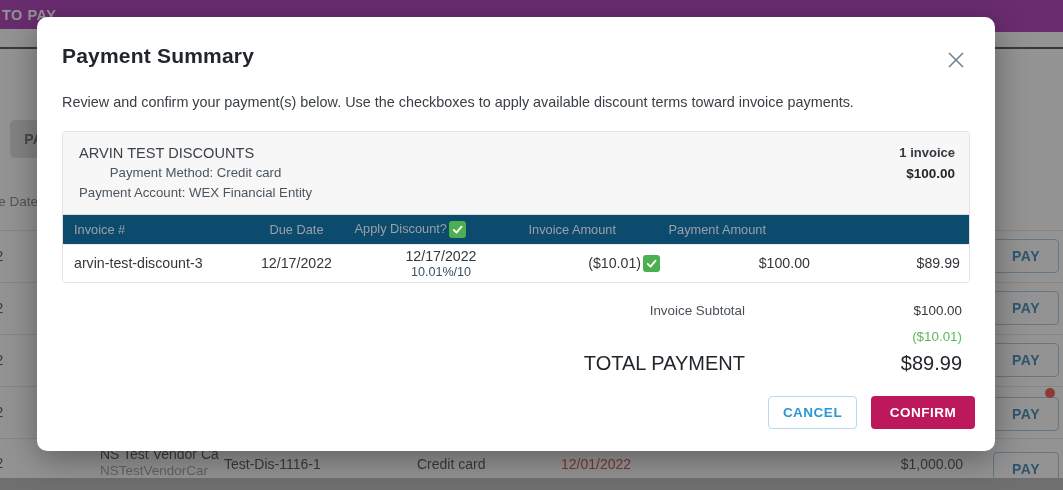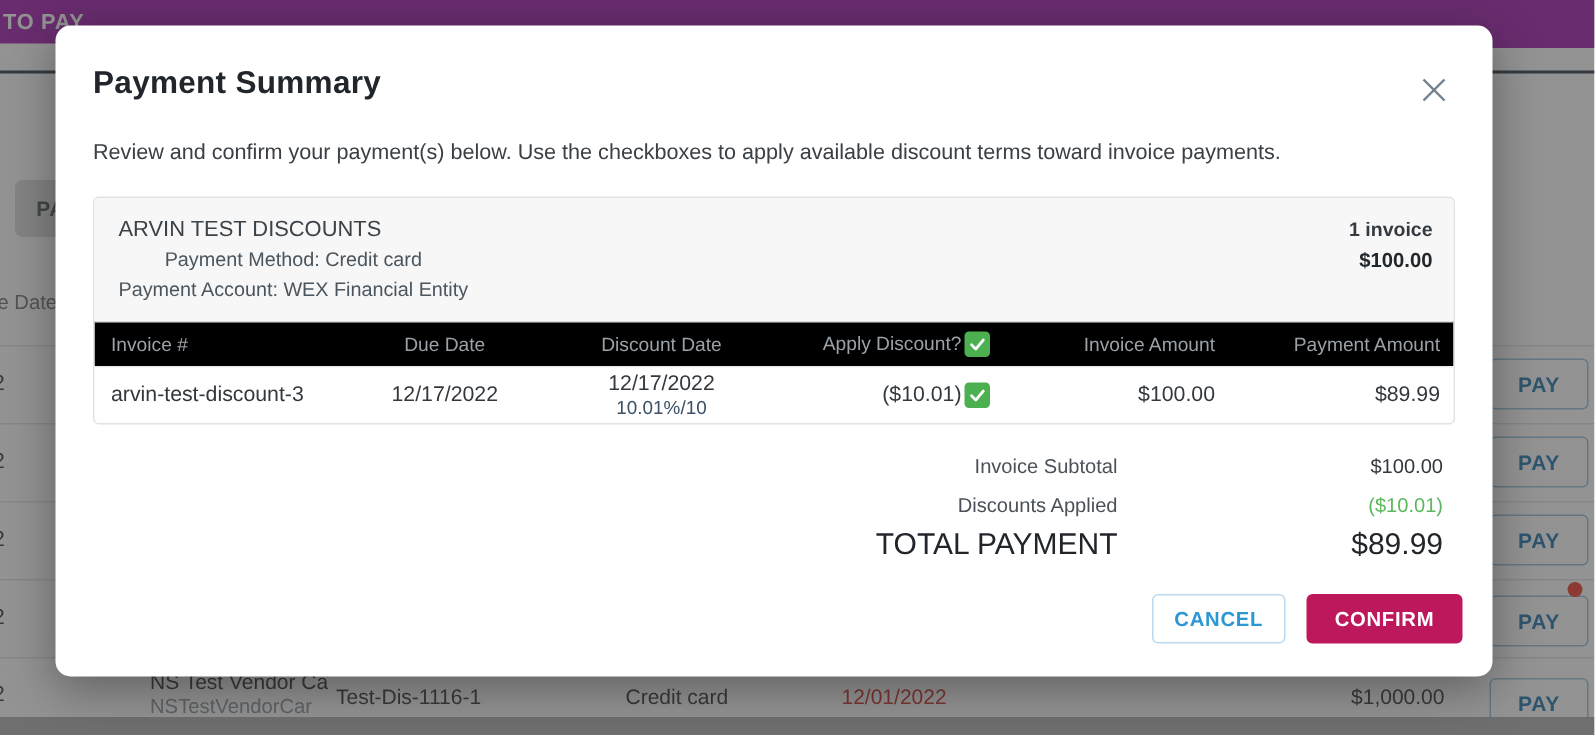--- a/index.html
+++ b/index.html
@@ -35,21 +35,21 @@
 
   .panel { position:absolute; left:25px; top:114px; width:908px; border:1px solid #e2e2e2; border-radius:4px; overflow:hidden; background:#fff; }
   .vendor { background:#f7f7f7; padding:13px 14px 12px 16px; display:flex; justify-content:space-between; }
   .vendor-name { font-size:14.6px; color:#3b4248; margin-bottom:2px; }
   .vendor-line { font-size:13.2px; color:#4b555e; line-height:19.5px;text-align:center; }
   .vendor-right { text-align:right; }
   .vendor-count { font-size:13px; color:#343a40;font-weight:bold; }
   .vendor-total { font-size:13.5px; font-weight:bold; color:#22272c; margin-top:6px; }
 
   .thead { display:flex; align-items:center; height:30px; padding:0 9px 0 11px; color:#9aa1a7; font-size:12.8px;
-    background:#000000; border-top:1px solid #dedede; }
+    background:#0c4a6e; border-top:1px solid #dedede; }
   .trow { display:flex; align-items:center; min-height:38px; padding:2px 9px 3px 11px; font-size:14.2px; color:#33383d;
     background:#fff; border-top:1px solid #ececec; }
   .col-inv { width:175px; text-align:left; flex-shrink:0; }
   .col-due { width:95px; text-align:center; flex-shrink:0; }
   .col-disc { width:194px; text-align:center; flex-shrink:0; }
   .col-apply { width:122px; flex-shrink:0; display:flex; justify-content:flex-end; align-items:flex-start; gap:2px; }
   .col-iamt { width:150px; text-align:right; flex-shrink:0; }
   .col-pamt { width:150px; text-align:right; flex-shrink:0; }
   .disc-terms { font-size:12.6px; color:#3b5166; margin-top:1px; }
   .checkbox { width:17px; height:17px; background:#4caf50; border-radius:3px; display:flex; align-items:center; justify-content:center; flex-shrink:0; cursor:pointer; }
@@ -132,21 +132,20 @@
       </div>
       <div class="vendor-right">
         <div class="vendor-count">1 invoice</div>
         <div class="vendor-total">$100.00</div>
       </div>
     </div>
 
     <div class="thead">
       <div class="col-inv">Invoice #</div>
       <div class="col-due">Due Date</div>
-      <div class="col-disc">Discount Date</div>
       <div class="col-apply">
         <span>Apply Discount?</span>
         <span class="checkbox">
           <svg width="13" height="13" viewBox="0 0 17 17">
               <polyline points="3.5,9 7.2,12.7 13.8,4.8" fill="none" stroke="#fff" stroke-width="2.4" stroke-linecap="round" stroke-linejoin="round"></polyline>
             </svg>
         </span>
       </div>
       <div class="col-iamt">Invoice Amount</div>
       <div class="col-pamt">Payment Amount</div>
@@ -171,21 +170,20 @@
       <div class="col-pamt">$89.99</div>
     </div>
   </div>
 
   <div class="totals">
     <div class="totals-row">
       <span class="totals-label">Invoice Subtotal</span>
       <span class="totals-value">$100.00</span>
     </div>
     <div class="totals-row">
-      <span class="totals-label">Discounts Applied</span>
       <span class="totals-value green">($10.01)</span>
     </div>
     <div class="totals-row total">
       <span class="totals-label">TOTAL PAYMENT</span>
       <span class="totals-value">$89.99</span>
     </div>
   </div>
 
   <div class="modal-buttons">
     <button class="btn btn-cancel">CANCEL</button>

